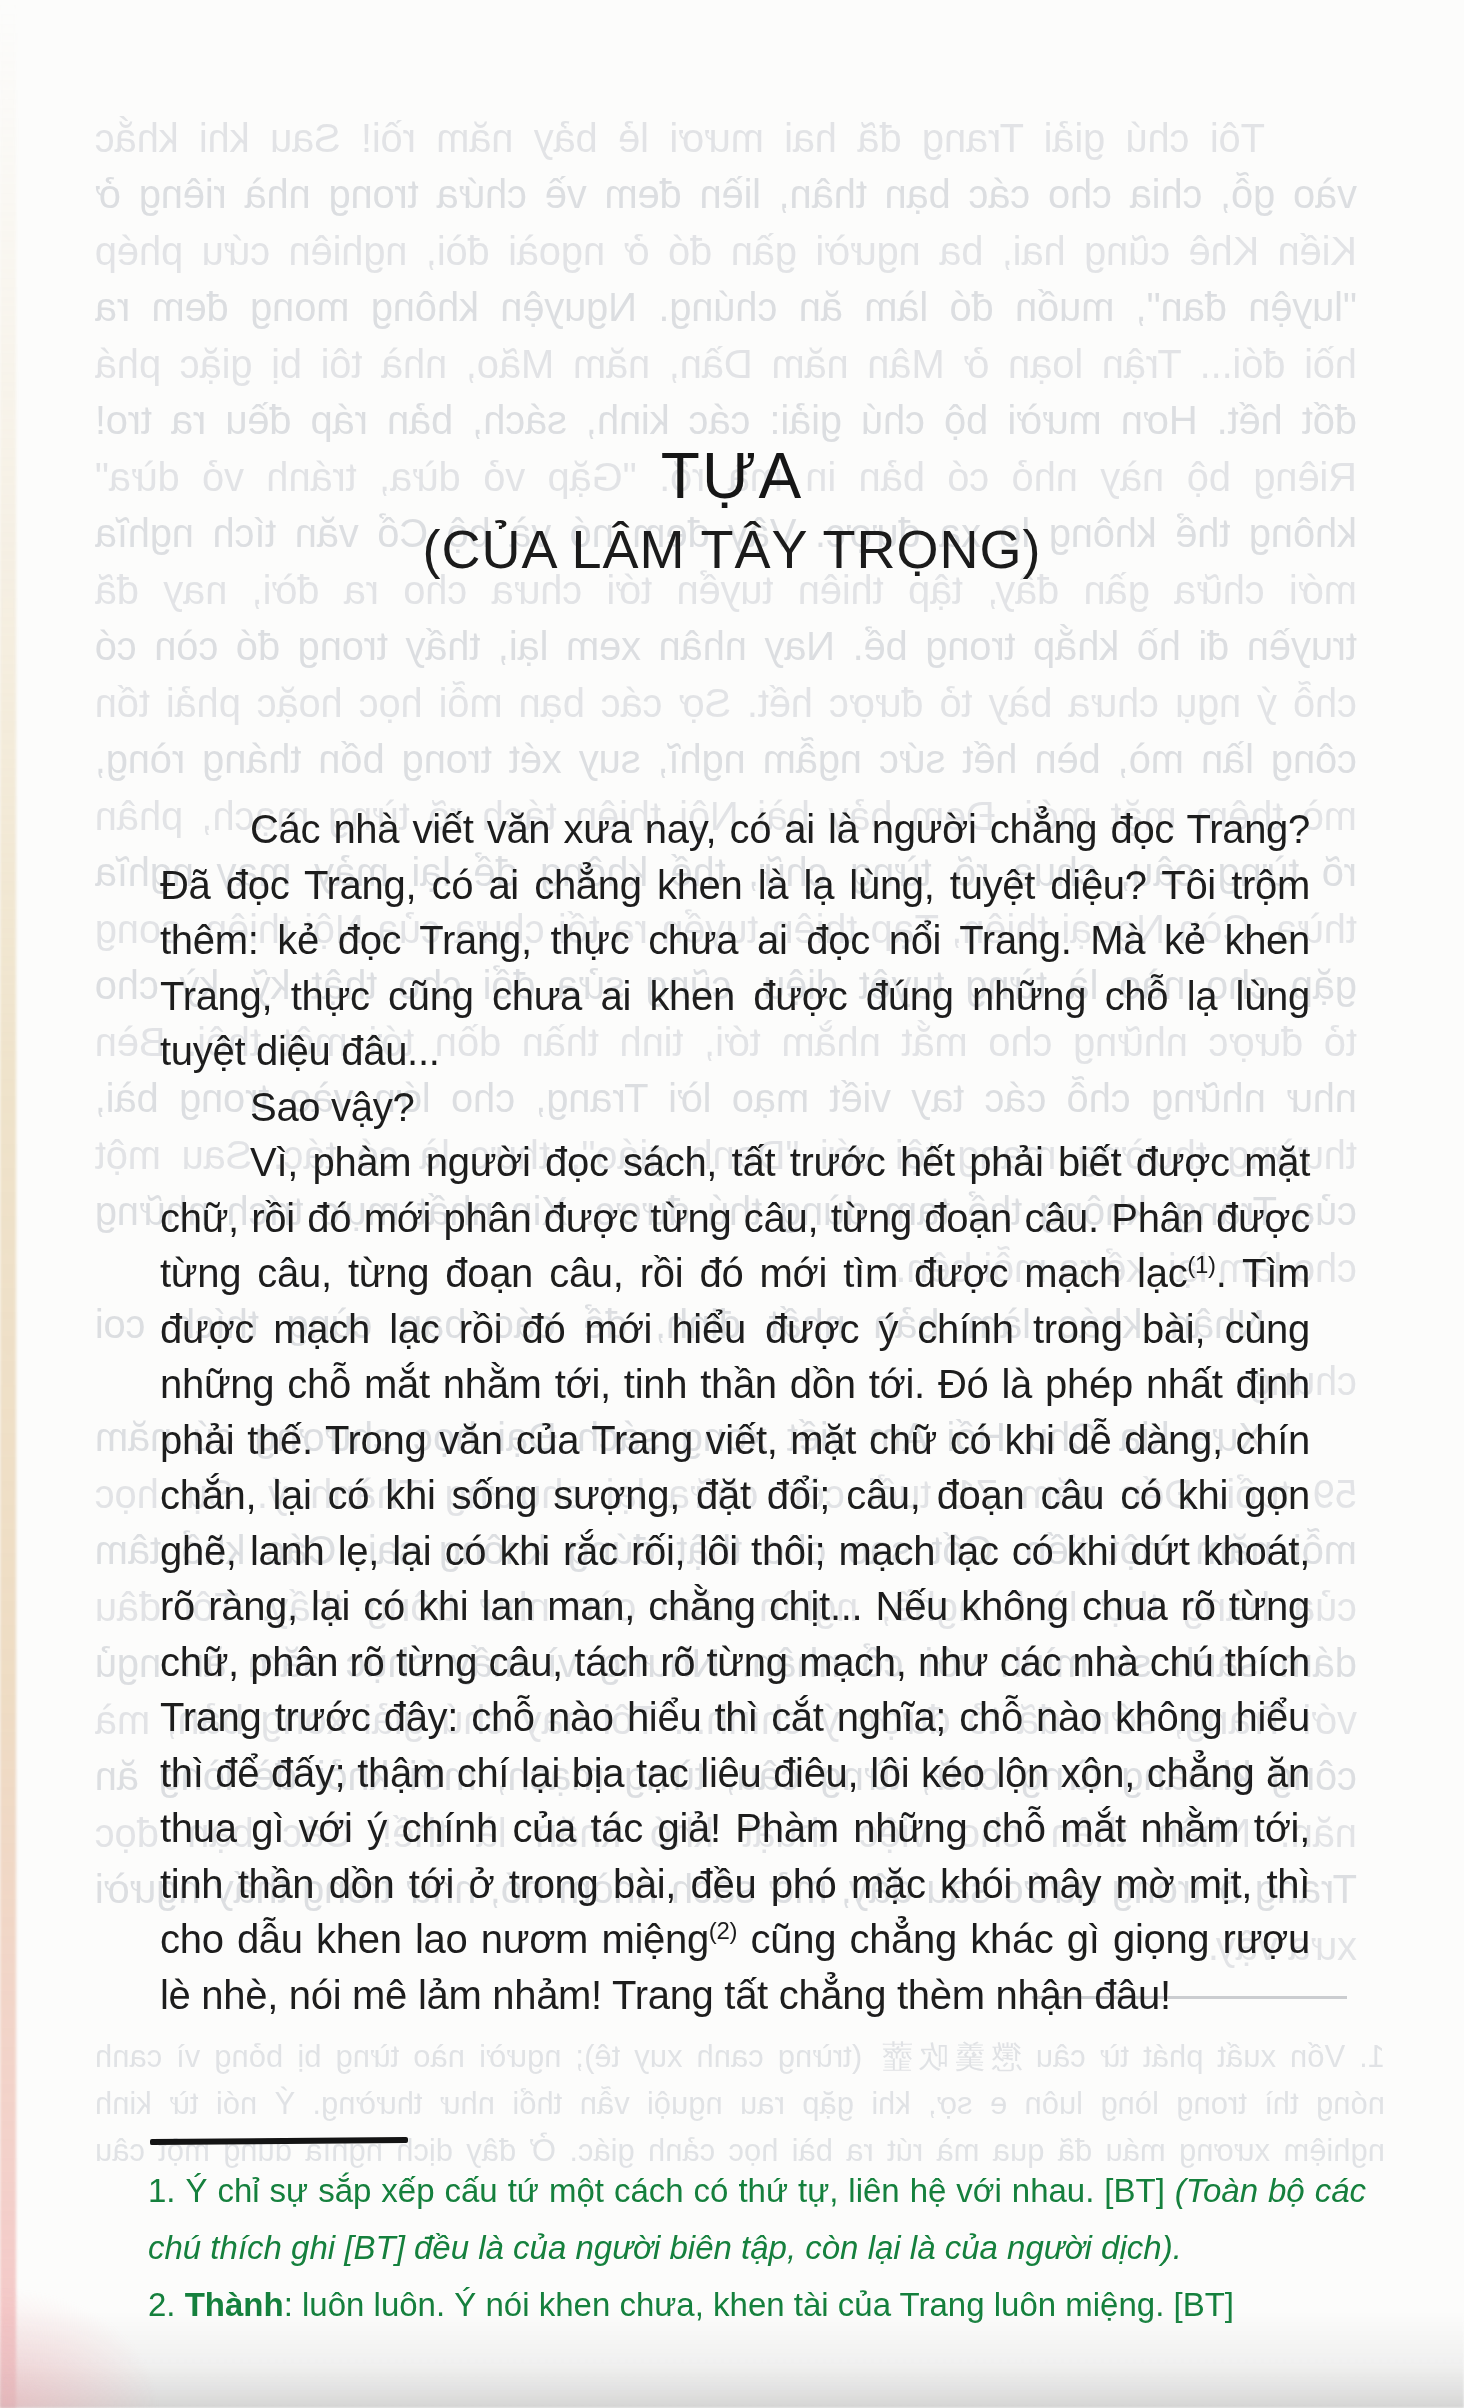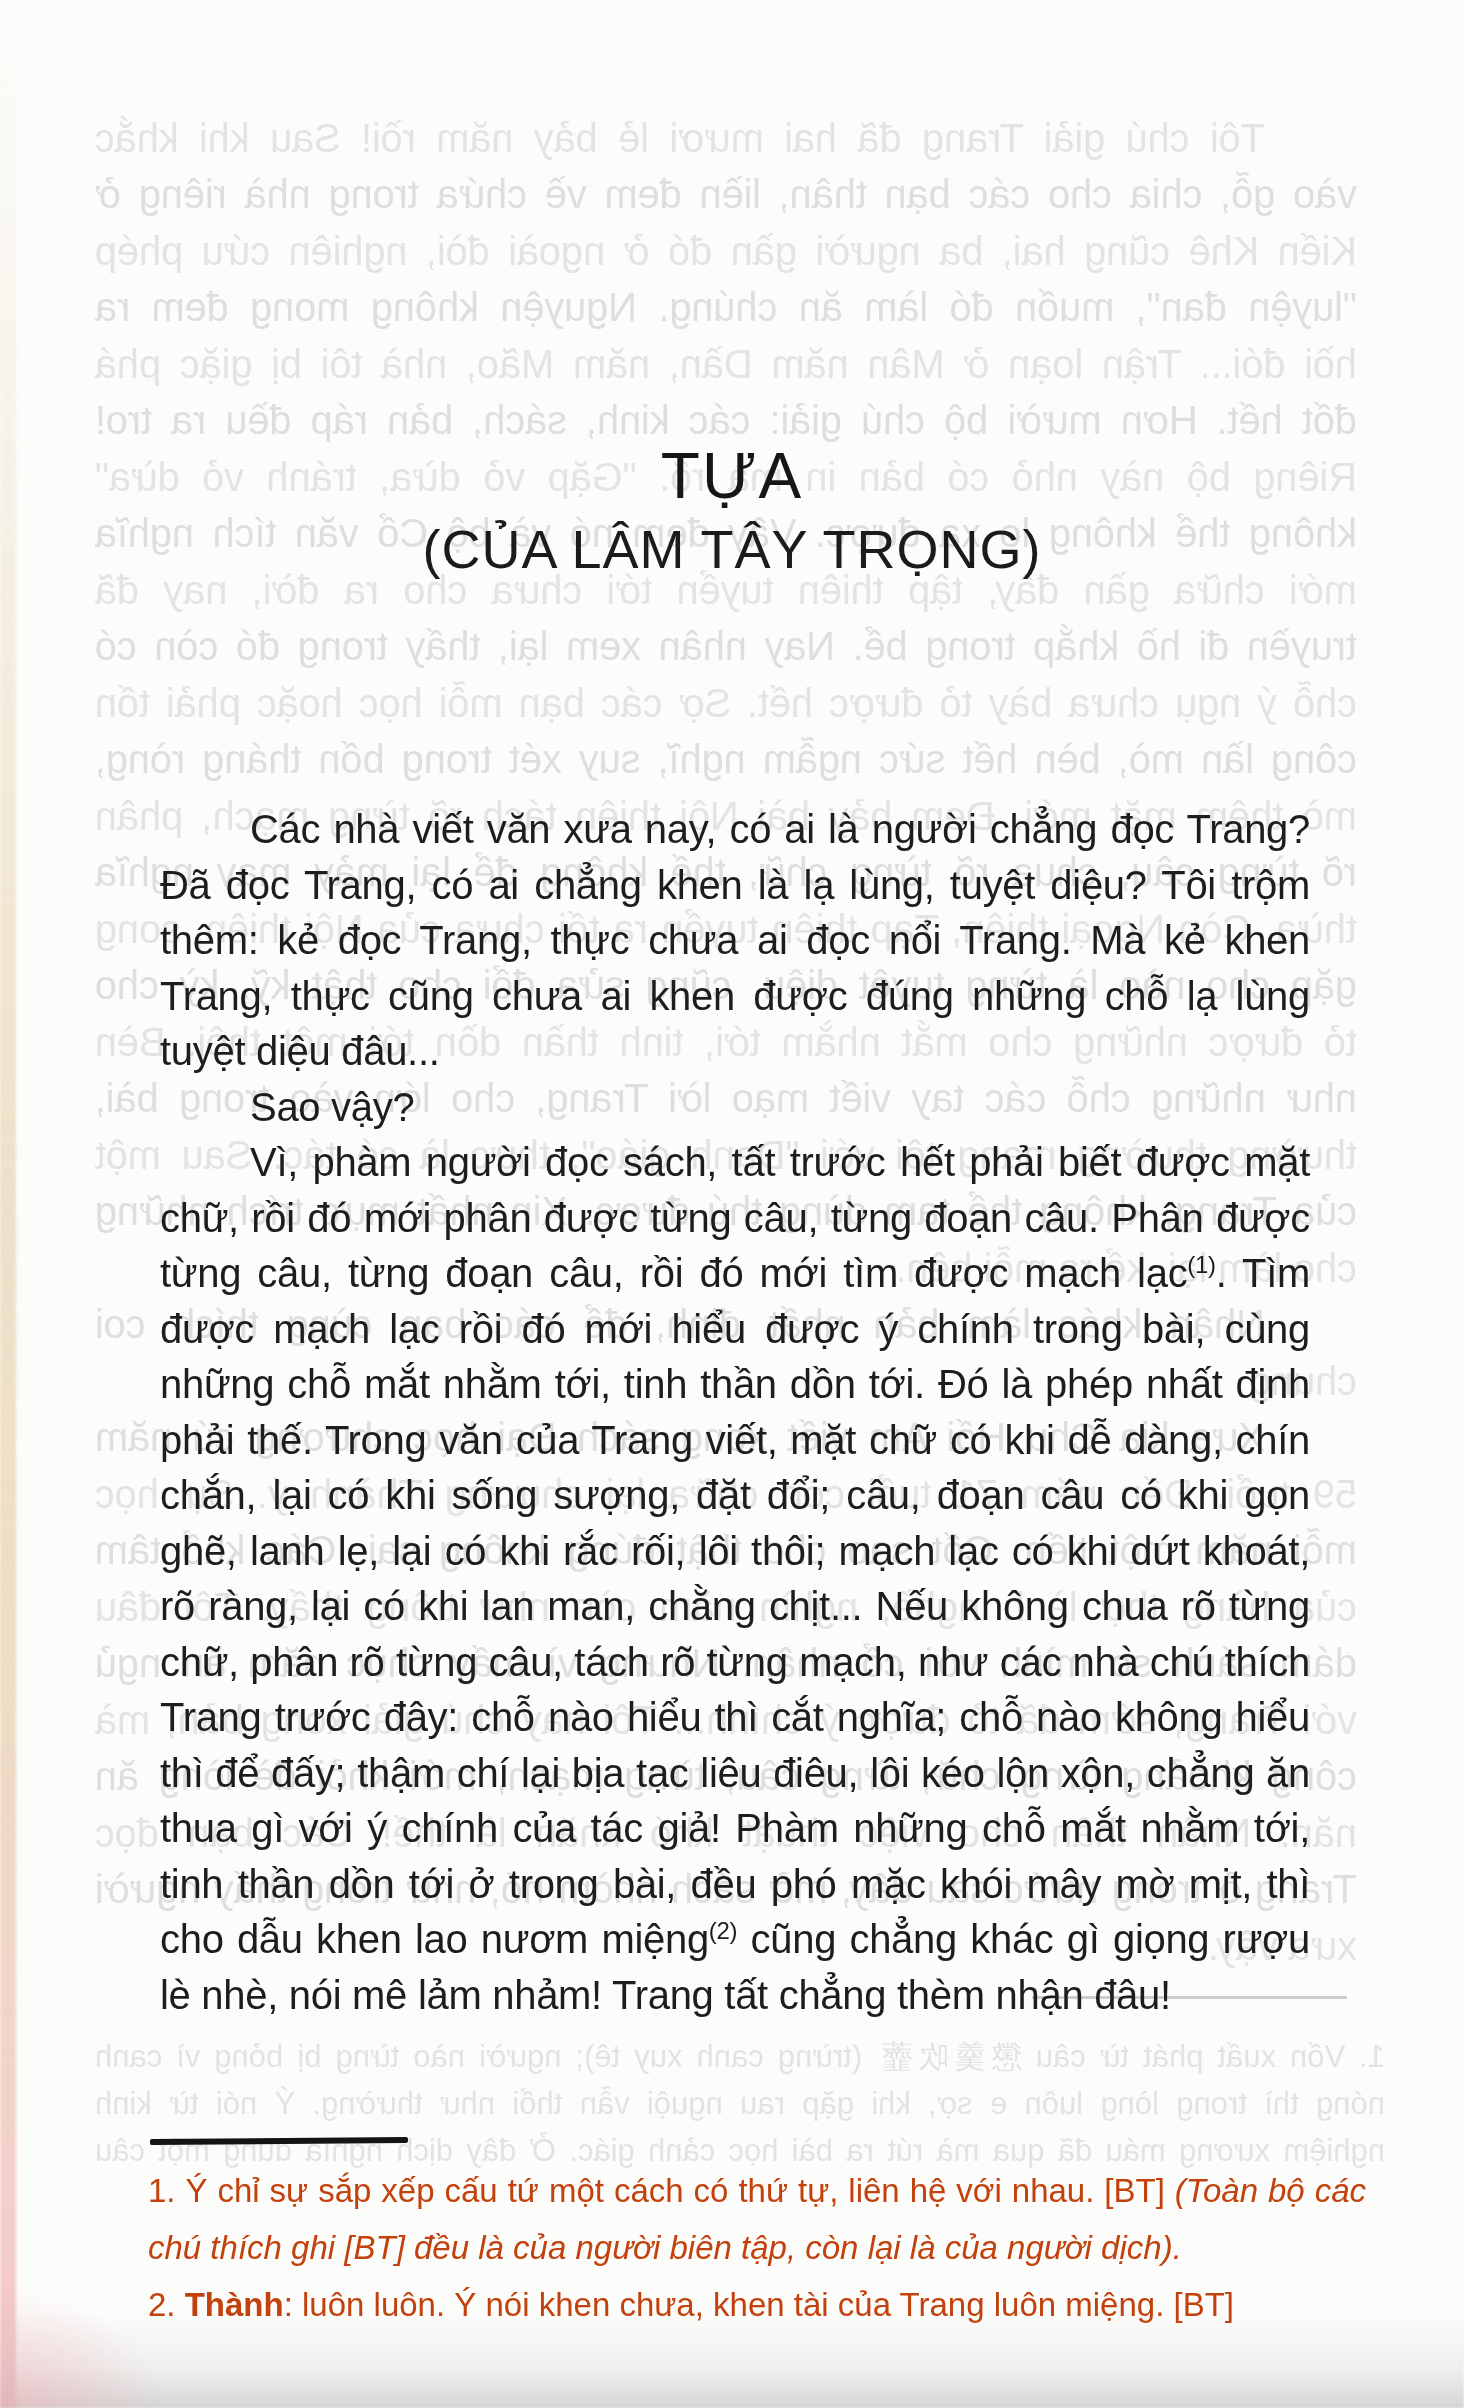--- a/index.html
+++ b/index.html
@@ -62,21 +62,21 @@
   }
   .body-text p{margin:0;}
   .body-text p.indent{text-indent:90px;}
   sup{font-size:24px;line-height:0;vertical-align:super;}
   .fn-rule{
     position:absolute;left:150px;top:2138px;width:258px;height:6px;
     background:#141414;transform:rotate(-0.5deg);border-radius:2px;
   }
   .footnotes{
     position:absolute;left:148px;top:2162px;width:1218px;
-    font-size:33px;line-height:57px;text-align:justify;color:#c2410c;
+    font-size:33px;line-height:57px;text-align:justify;color:#15803d;
   }
   .footnotes p{margin:0;}
   .seg-i{font-style:italic;}
   .seg-b{font-weight:bold;}
   
   .left-edge{
     position:absolute;left:0;top:0;width:16px;height:100%;z-index:3;
     background:linear-gradient(to bottom,
       rgba(230,212,180,0) 0%,
       rgba(226,201,152,.18) 18%,

